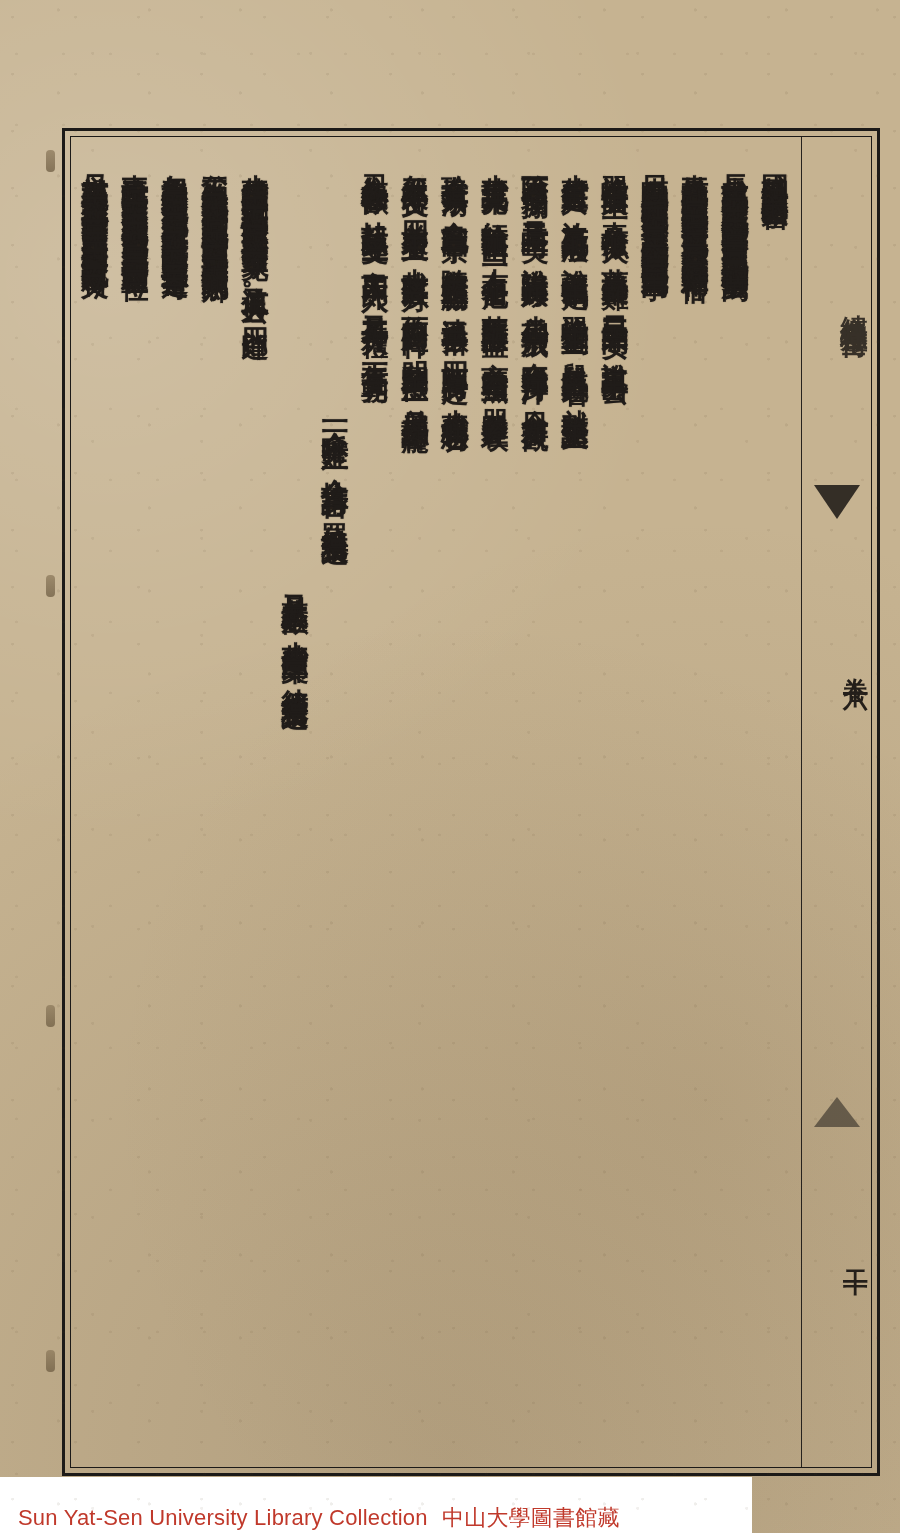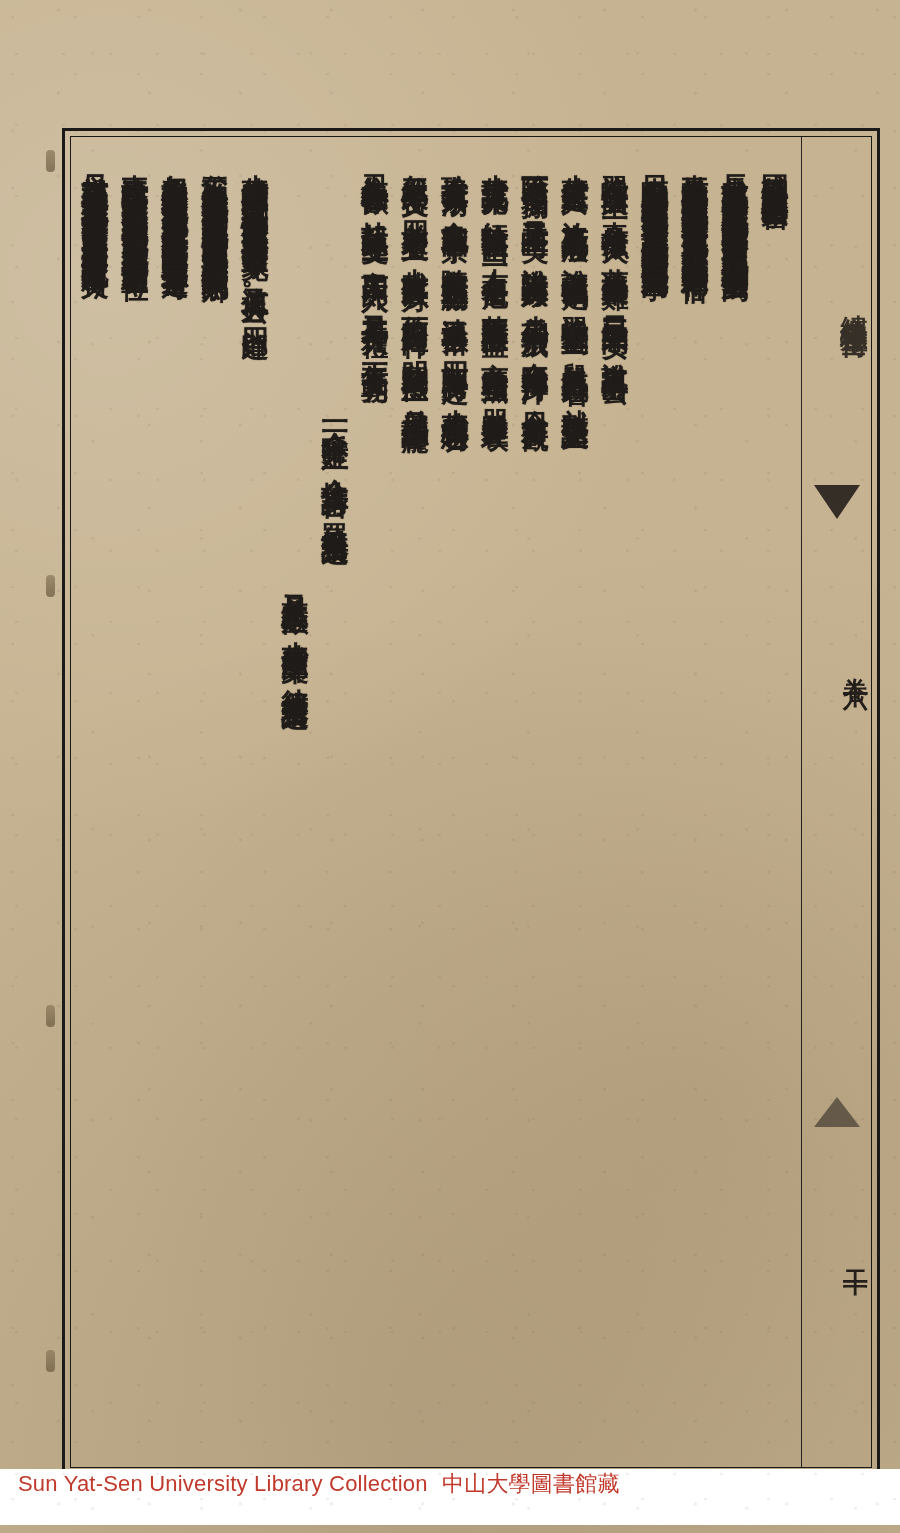--- a/index.html
+++ b/index.html
@@ -167,26 +167,26 @@
   }
   .thread-hole.h1 { top: 150px; }
   .thread-hole.h2 { top: 575px; }
   .thread-hole.h3 { top: 1005px; }
   .thread-hole.h4 { top: 1350px; }
 
   
   #footer {
     position: absolute;
     left: 0;
-    bottom: 8px;
-    width: 900px;
+    bottom: 0;
+    width: 752px;
     height: 56px;
     background: #ffffff;
     display: flex;
-    align-items: flex-start;
+    align-items: flex-end;
   }
   #footer-text {
     margin-left: 18px;
     font-family: "Liberation Sans", sans-serif;
     font-size: 22px;
     color: #c0392b;
     letter-spacing: 0.2px;
     white-space: nowrap;
   }
 </style>

